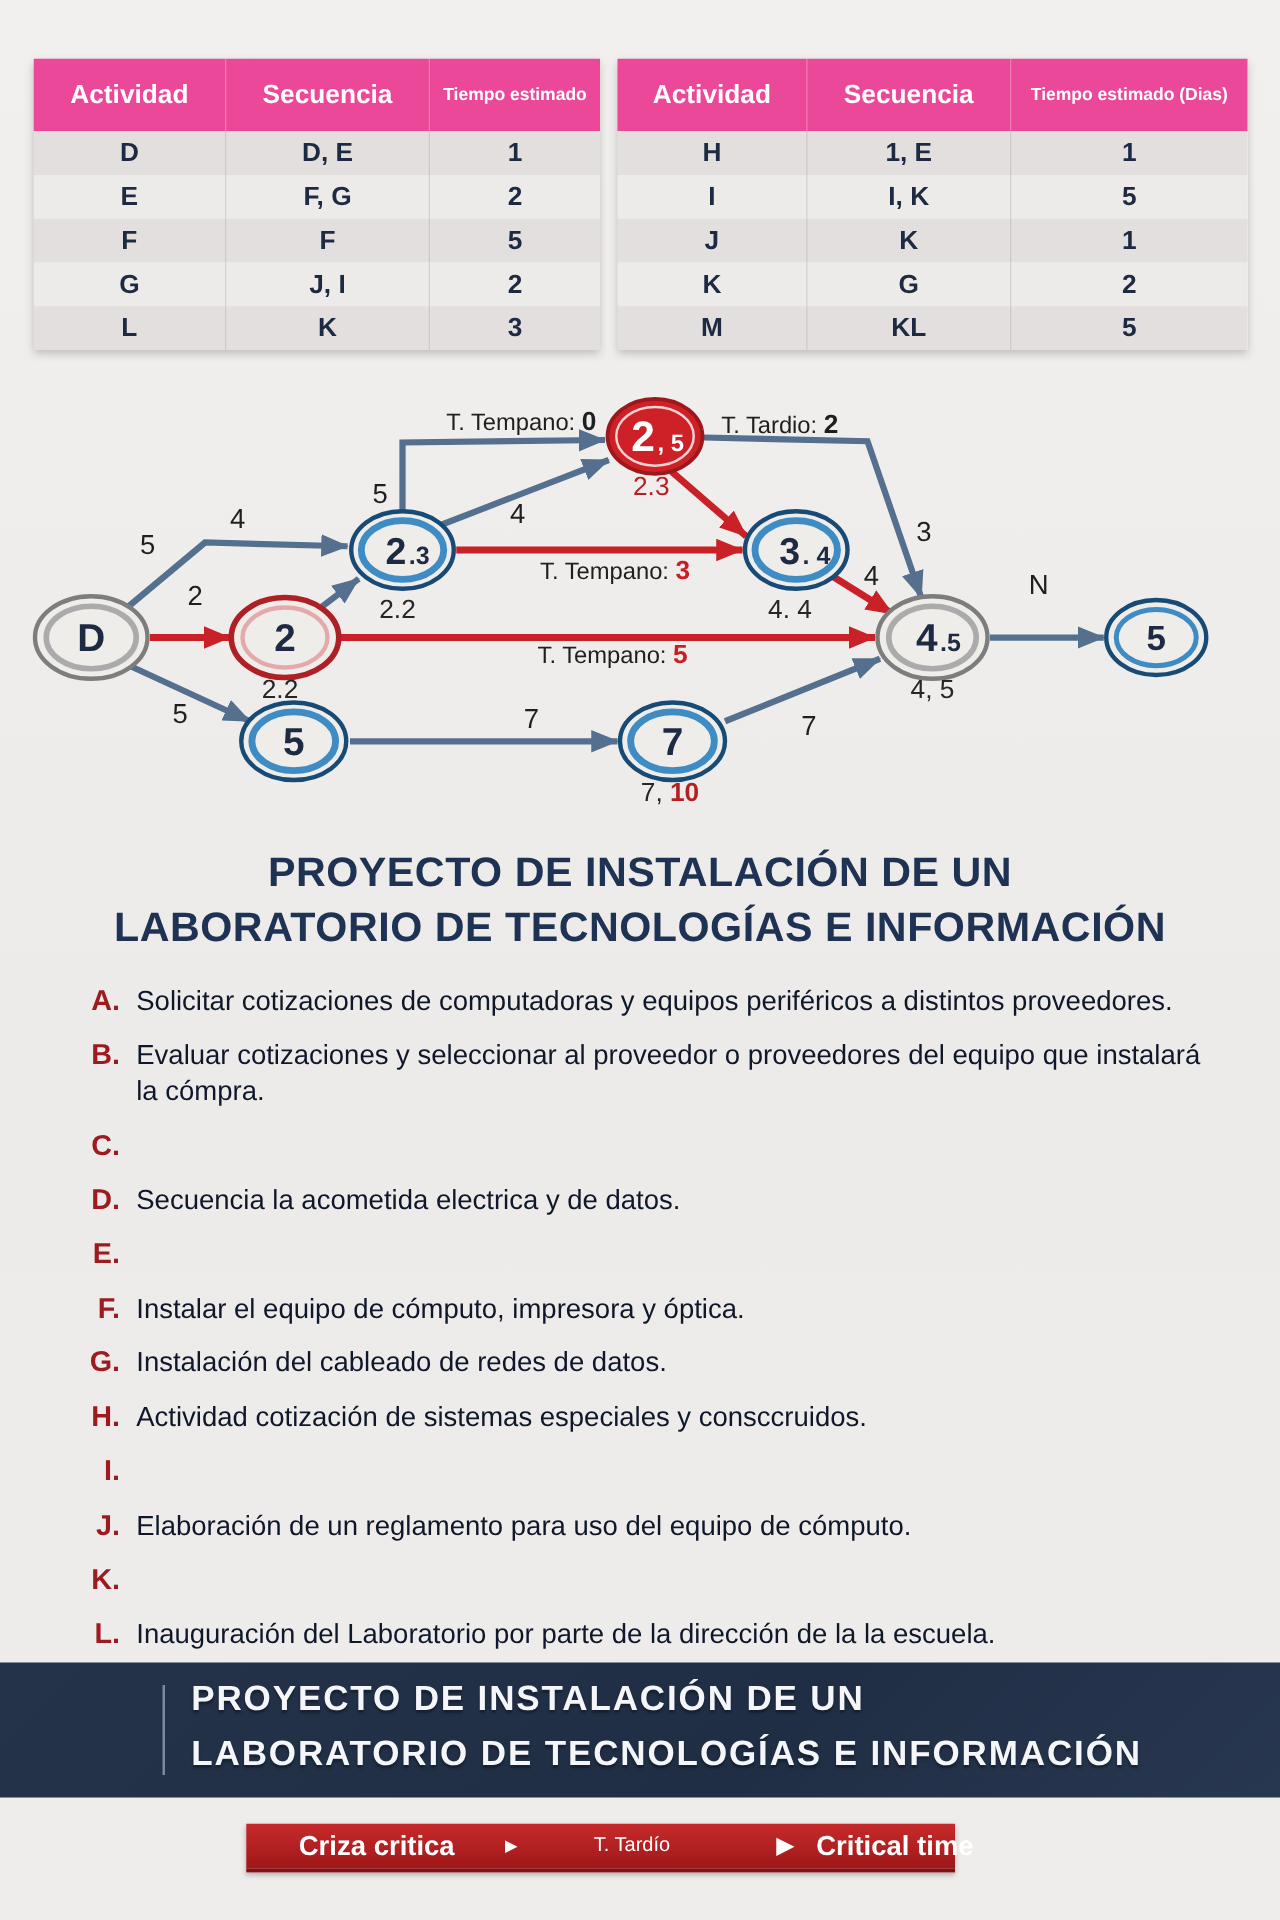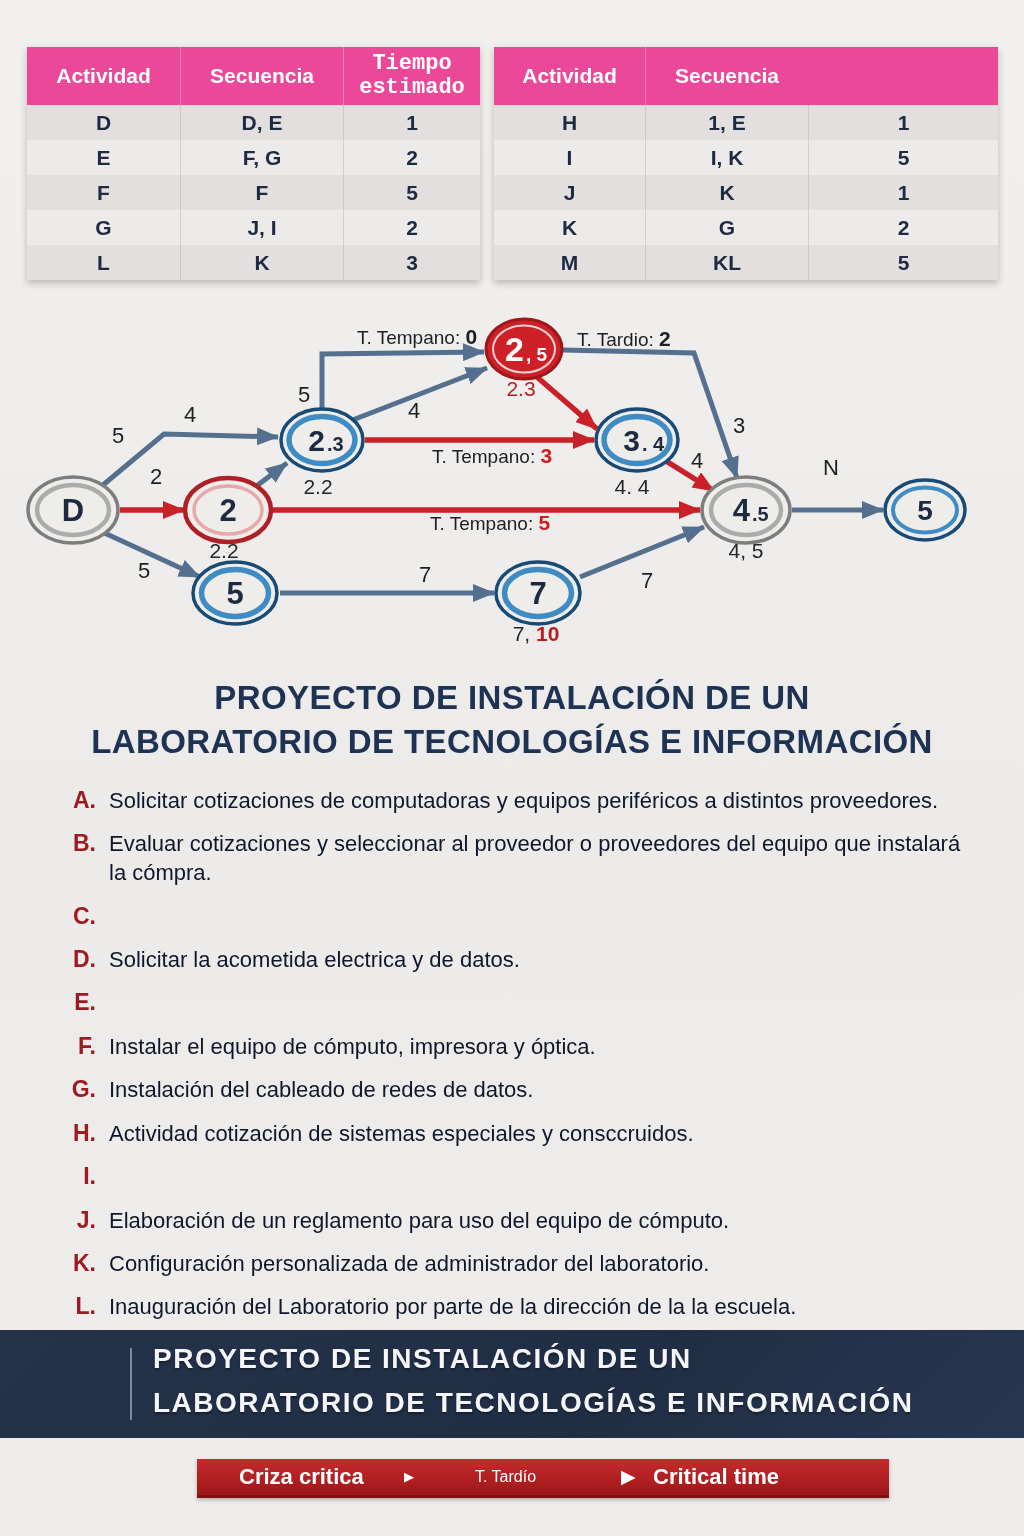--- a/index.html
+++ b/index.html
@@ -10,21 +10,21 @@
     -webkit-font-smoothing:antialiased;
   }
   .tbl{position:absolute;top:47px;box-shadow:0 3px 7px rgba(110,100,95,.4);}
   .tbl .hdr{display:grid;background:#ec4899;color:#fff;}
   .tbl .hdr > div{
     display:flex;align-items:center;justify-content:center;text-align:center;
     height:58px;font-weight:bold;font-size:21px;line-height:1.1;
     border-left:1px solid rgba(255,255,255,.28);
   }
   .tbl .hdr > div:first-child{border-left:none;}
-  .tbl .hdr > div.small{font-size:22px;padding:0 8px;font-family:Liberation Mono, monospace;}
+  .tbl .hdr > div.small{font-size:14px;padding:0 8px;}
   .tbl .row{display:grid;}
   .tbl .row > div{
     display:flex;align-items:center;justify-content:center;
     height:35px;font-weight:bold;font-size:21px;color:#1d2a42;
     border-left:1px solid rgba(180,176,172,.45);
   }
   .tbl .row > div:first-child{border-left:none;}
   .tbl .row.dark{background:#e2dfde;}
   .tbl .row.light{background:#edebe9;}
   #tbl-left{left:27px;width:453px;}
@@ -63,21 +63,21 @@
   }
   #footer .ln{
     position:absolute;left:153px;color:#f4f6f9;font-weight:bold;
     font-size:28px;letter-spacing:1.5px;white-space:nowrap;
     text-shadow:0 2px 2px rgba(0,0,0,.35);
   }
   #footer .ln.l1{top:13px;}
   #footer .ln.l2{top:57px;}
 
   #legend{
-    position:absolute;left:197px;top:1459px;width:692px;height:36px;
+    position:absolute;left:197px;top:1459px;width:567px;height:36px;
     background:linear-gradient(180deg,#c62a2b 0%,#ab1d1f 70%,#9c1719 100%);
     border-bottom:3px solid #801113;color:#fff;
     box-shadow:0 2px 4px rgba(0,0,0,.25);
   }
   #legend span{position:absolute;top:0;line-height:36px;white-space:nowrap;}
   #legend .b{font-weight:bold;font-size:22px;}
   #legend .r{font-size:16px;}
   #legend .tri-s{left:207px;font-size:13px;}
   #legend .tri-l{left:424px;font-size:19px;}
 </style>
@@ -114,20 +114,21 @@
     <div>L</div>
     <div>K</div>
     <div>3</div>
   </div>
 </div>
 
 <div class="tbl" id="tbl-right">
   <div class="hdr">
     <div>Actividad</div>
     <div>Secuencia</div>
+    <div class="small">Tiempo estimado (Dias)</div>
   </div>
   <div class="row dark">
     <div>H</div>
     <div>1, E</div>
     <div>1</div>
   </div>
   <div class="row light">
     <div>I</div>
     <div>I, K</div>
     <div>5</div>
@@ -285,21 +286,21 @@
   </div>
   <div class="act">
     <div class="lt">B.</div>
     <div class="tx">Evaluar cotizaciones y seleccionar al proveedor o proveedores del equipo que instalará la cómpra.</div>
   </div>
   <div class="act">
     <div class="lt">C.</div>
   </div>
   <div class="act">
     <div class="lt">D.</div>
-    <div class="tx">Solicitar la acometida electrica y de datos.</div>
+    <div class="tx">Secuencia la acometida electrica y de datos.</div>
   </div>
   <div class="act">
     <div class="lt">E.</div>
   </div>
   <div class="act">
     <div class="lt">F.</div>
     <div class="tx">Instalar el equipo de cómputo, impresora y óptica.</div>
   </div>
   <div class="act">
     <div class="lt">G.</div>
@@ -311,21 +312,20 @@
   </div>
   <div class="act">
     <div class="lt">I.</div>
   </div>
   <div class="act">
     <div class="lt">J.</div>
     <div class="tx">Elaboración de un reglamento para uso del equipo de cómputo.</div>
   </div>
   <div class="act">
     <div class="lt">K.</div>
-    <div class="tx">Configuración personalizada de administrador del laboratorio.</div>
   </div>
   <div class="act">
     <div class="lt">L.</div>
     <div class="tx">Inauguración del Laboratorio por parte de la dirección de la la escuela.</div>
   </div>
 </div>
 
 <div id="footer">
   <div class="vline"></div>
   <div class="ln l1">PROYECTO DE INSTALACIÓN DE UN</div>

